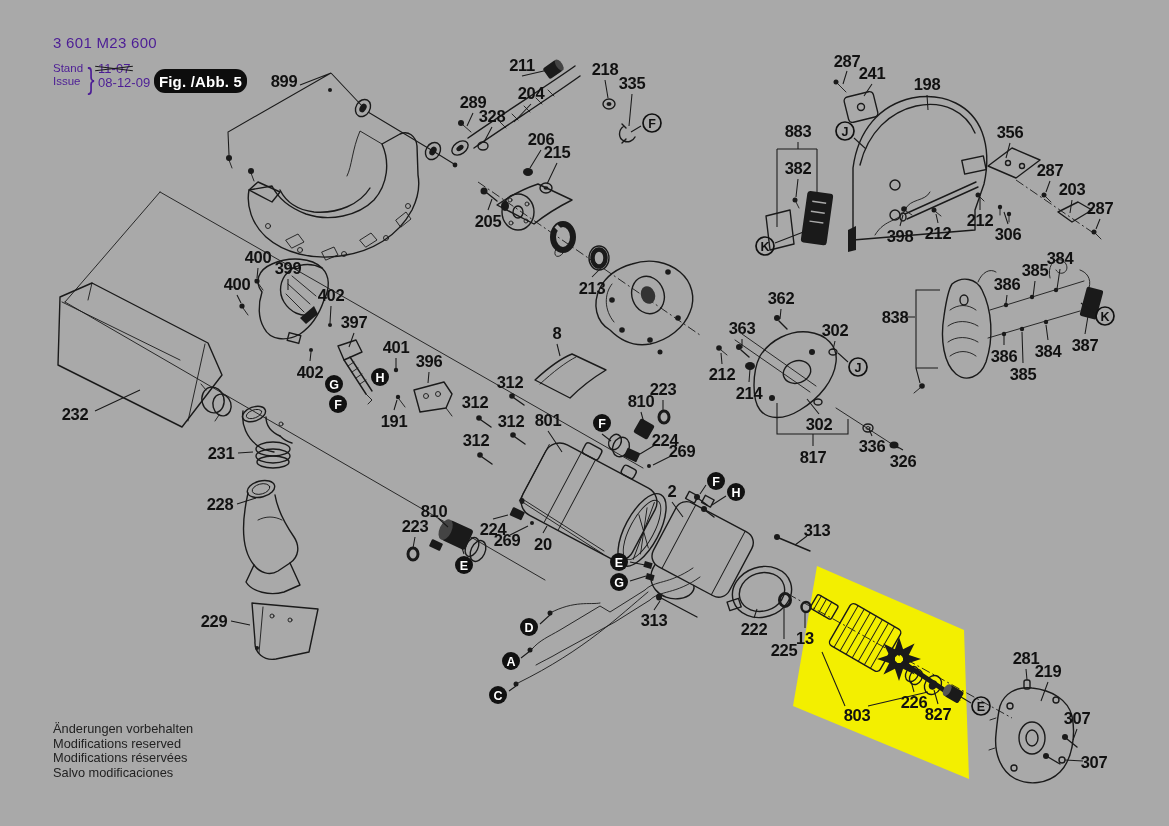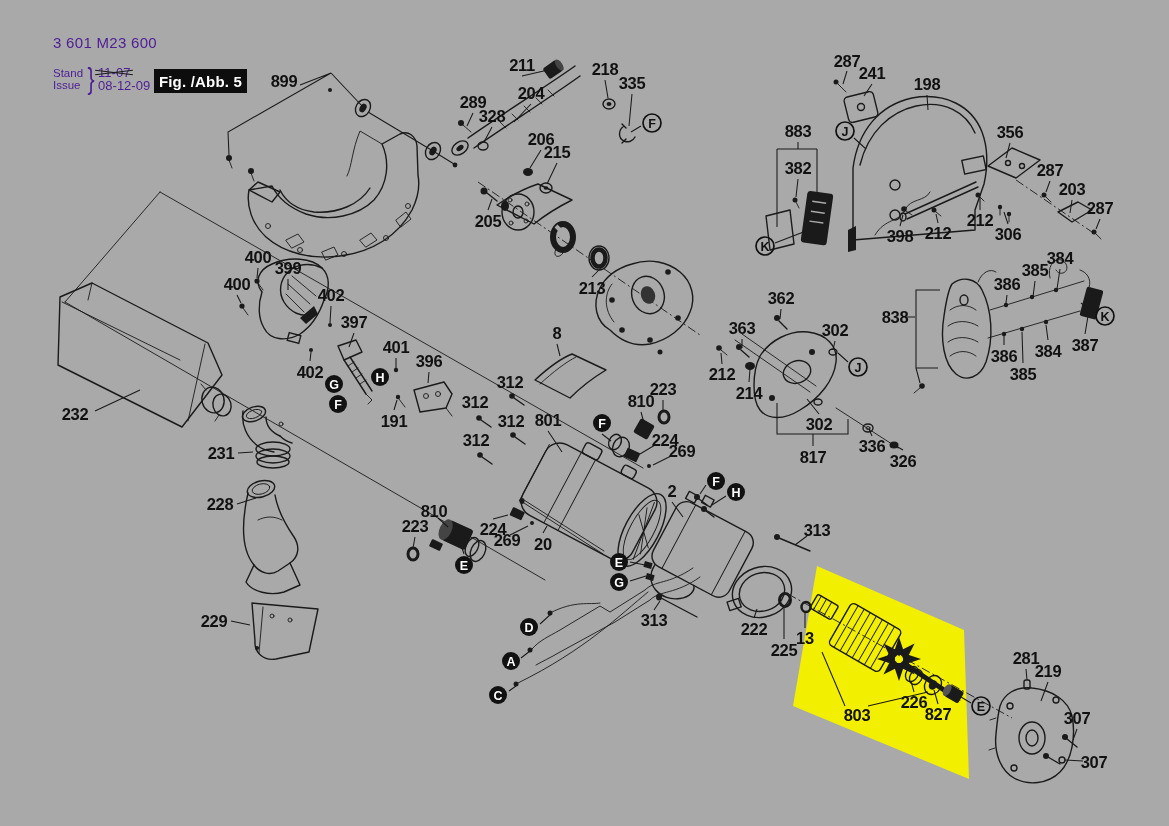--- a/index.html
+++ b/index.html
@@ -16,32 +16,32 @@
   .ref-letter circle{stroke-width:1.7;}
   .ref-letter.outline circle{fill:none;stroke:#111;}
   .ref-letter.solid circle{fill:#111;stroke:none;}
   .ref-letter text{font-family:"Liberation Sans",sans-serif;font-weight:bold;font-size:12.5px;
                    text-anchor:middle;dominant-baseline:central;}
   .ref-letter.outline text{fill:#111;}
   .ref-letter.solid text{fill:#fff;}
   
   .header{position:absolute;left:53px;top:34px;color:#4c1d95;}
   .pn{font-size:15px;letter-spacing:0.3px;}
-  .issue-row{display:flex;align-items:center;margin-top:11px;}
+  .issue-row{display:flex;margin-top:11px;}
   .issue-labels{font-size:11.5px;line-height:12.5px;}
   .brace{font-size:30px;font-weight:normal;margin:0 2px 0 3px;transform:scaleX(0.7);}
   .dates{font-size:13px;line-height:13.5px;}
   .struck{position:relative;display:inline-block;}
   .struck::before,.struck::after{content:"";position:absolute;left:-3px;right:-3px;top:48%;
       border-top:1.4px solid #1a1a1a;}
   .struck::before{transform:rotate(7deg);}
   .struck::after{transform:rotate(-7deg);}
   .figbox{position:absolute;left:154px;top:69px;width:93px;height:24px;
       display:flex;align-items:center;justify-content:center;
-      font-weight:bold;font-size:15px;letter-spacing:0.2px;}
+      font-weight:bold;font-size:15px;letter-spacing:0.2px;border-radius:11px;}
   .footer{position:absolute;left:53px;top:722px;font-size:12.8px;line-height:14.7px;color:#222;}
 </style>
 </head>
 <body>
 
 <div id="page" style="background: rgb(169, 169, 169);">
 
 <svg class="diagram" width="1169" height="826" viewBox="0 0 1169 826">
 
   <polygon id="highlight-poly" points="817,566 964,630 969,779 793,706" fill="#f3ef00"></polygon>
@@ -612,14 +612,20 @@
     <div class="brace">}</div>
     <div class="dates">
       <div class="struck">11-07</div>
       <div>08-12-09</div>
     </div>
   </div>
 </div>
 
 <div class="figbox" id="figbox" style="background: rgb(13, 13, 13); color: rgb(255, 255, 255);">Fig. /Abb. 5</div>
 
-
+<div class="footer">
+  <div>Änderungen vorbehalten</div>
+  <div>Modifications reserved</div>
+  <div>Modifications réservées</div>
+  <div>Salvo modificaciones</div>
 </div>
 
+</div>
+
 </body></html>

